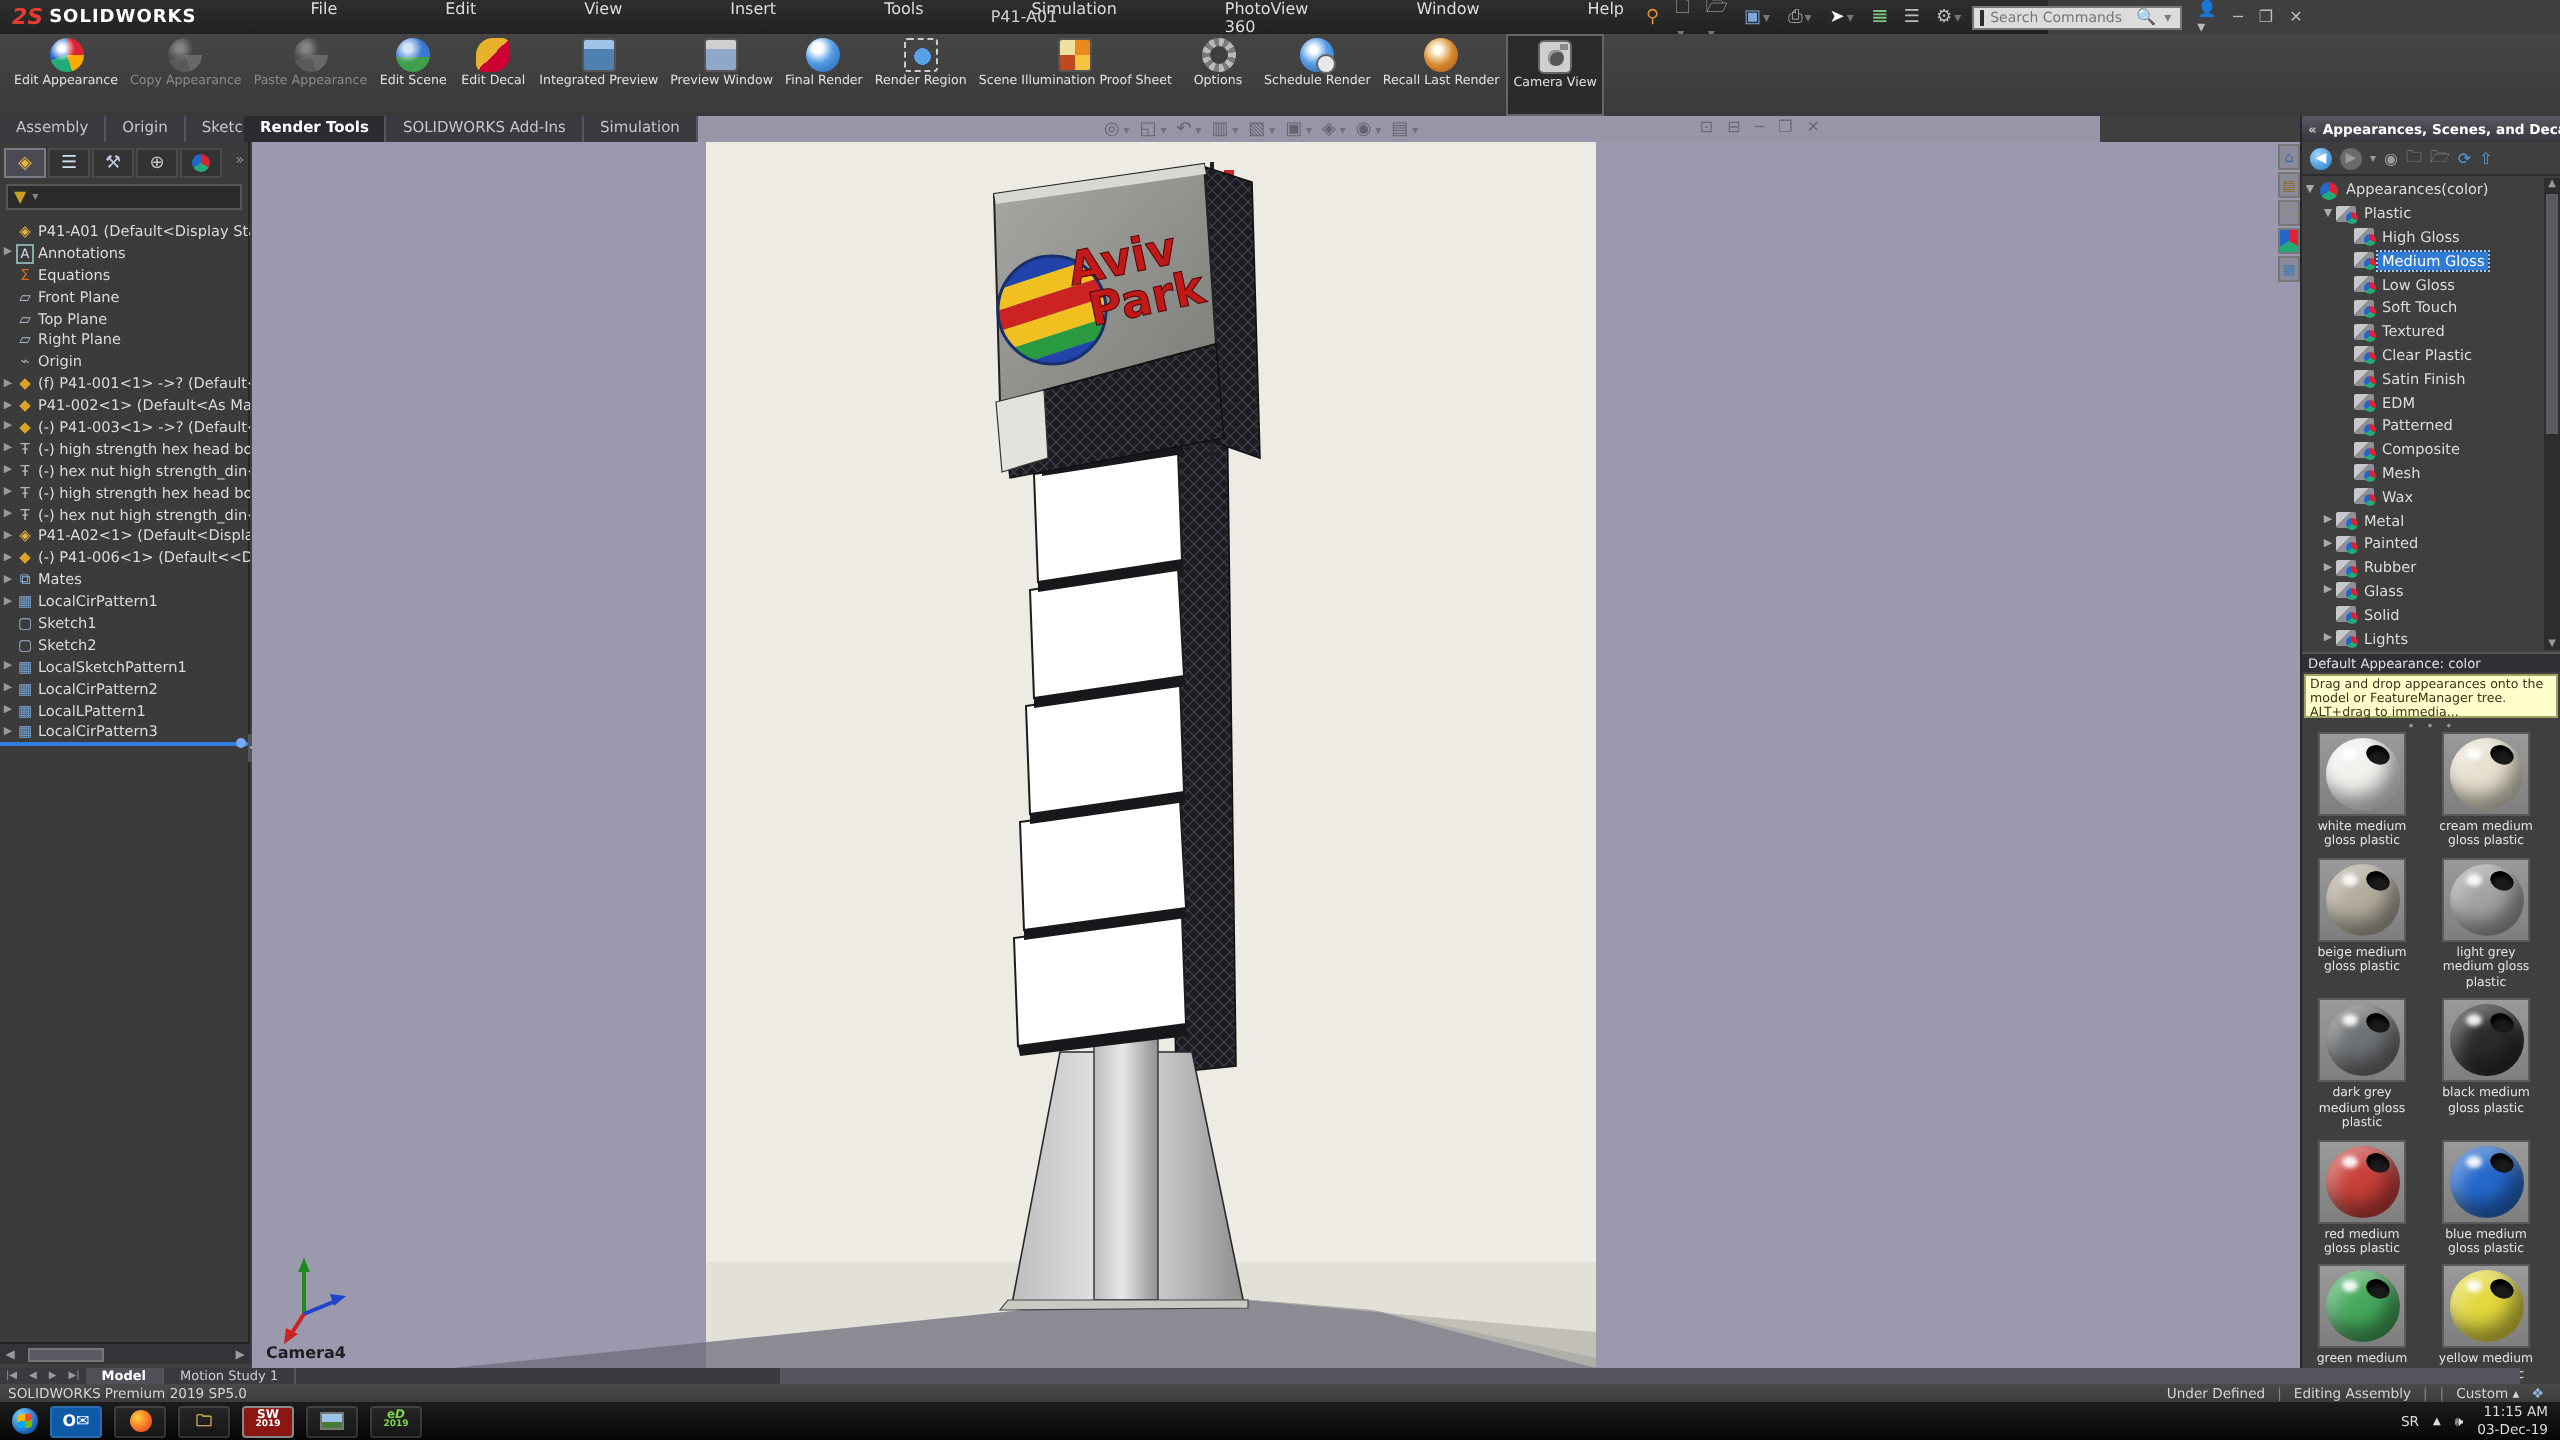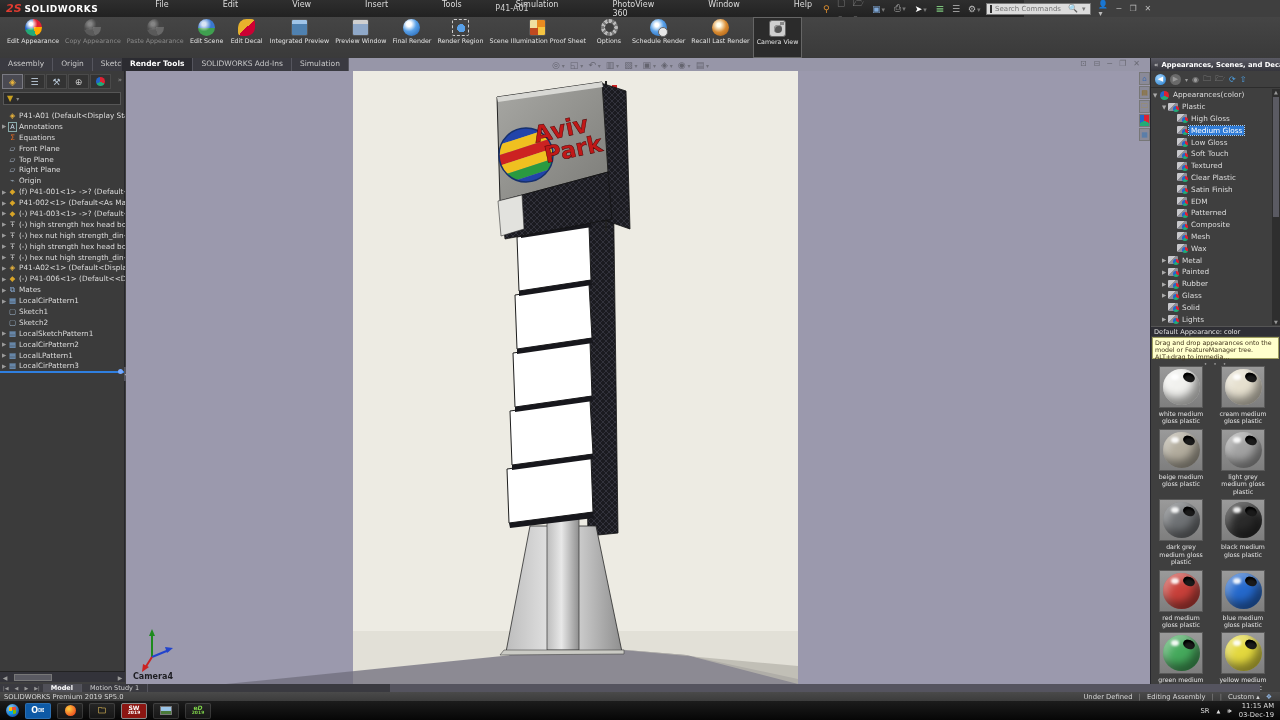--- a/index.html
+++ b/index.html
@@ -41,21 +41,21 @@
   .ic-gear { border-radius:50%; background:repeating-conic-gradient(#b9b9b9 0 20deg, #7a7a7a 20deg 40deg); }
   .ic-gear::after { content:""; position:absolute; inset:4px; border-radius:50%; background:#3f3f3f; }
   .ic-sched { border-radius:50%; background:radial-gradient(circle at 40% 35%, #fff 0 12%, #58a0e8 45%, #1c5aa8); }
   .ic-sched::after { content:""; position:absolute; right:-1px; bottom:-1px; width:8px; height:8px; border-radius:50%; background:#e8e8e8; border:1px solid #666; }
   .ic-recall { border-radius:50%; background:radial-gradient(circle at 40% 35%, #ffe 0 12%, #d88a30 50%, #9a5210); }
   .ic-camera { background:#cfcfcf; border-radius:3px; border:1px solid #666; }
   .ic-camera::before { content:""; position:absolute; left:4px; top:4px; width:8px; height:8px; border-radius:50%; background:#555; box-shadow: inset 1px 1px 0 #999; }
   .ic-camera::after { content:""; position:absolute; right:1px; top:1px; width:4px; height:3px; background:#888; }
 
   
-  #tabstrip { left:0; top:58px; width:1280px; height:13px; background:#86efac; }
+  #tabstrip { left:0; top:58px; width:1050px; height:13px; background:#86efac; }
   #tabstrip .right-fill { position:absolute; left:296px; top:0; right:0; height:13px; background:#9796a8; }
   .dtabs { position:absolute; top:0; display:flex; height:13px; }
   .dtab { padding:1px 8px; font-size:7.5px; color:#c8c8c8; background:#3a3a41; border-right:1px solid #55555e; white-space:nowrap; }
   .dtab.active { color:#fff; font-weight:bold; background:#2b2b31; }
   
   #hud { position:absolute; left:552px; top:0; height:13px; display:flex; align-items:center; gap:5px; color:#5c5c66; font-size:9px; }
   #hud .h-ic { opacity:.85; }
   #hud .car { font-size:6px; color:#6a6a74; }
   #childwin { position:absolute; right:140px; top:1px; display:flex; gap:7px; color:#6a6a74; font-size:8px; }
 

